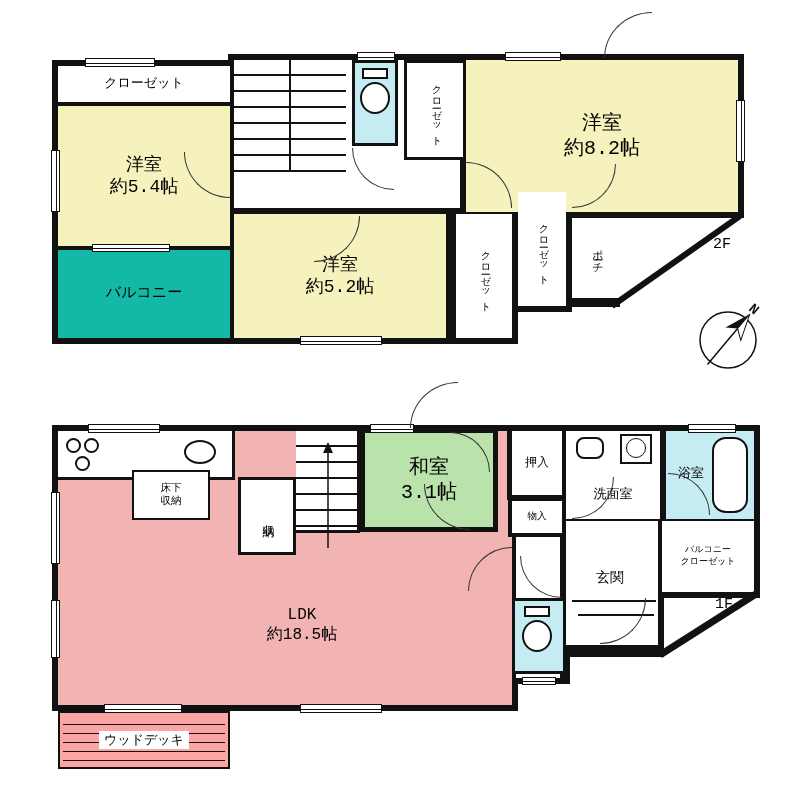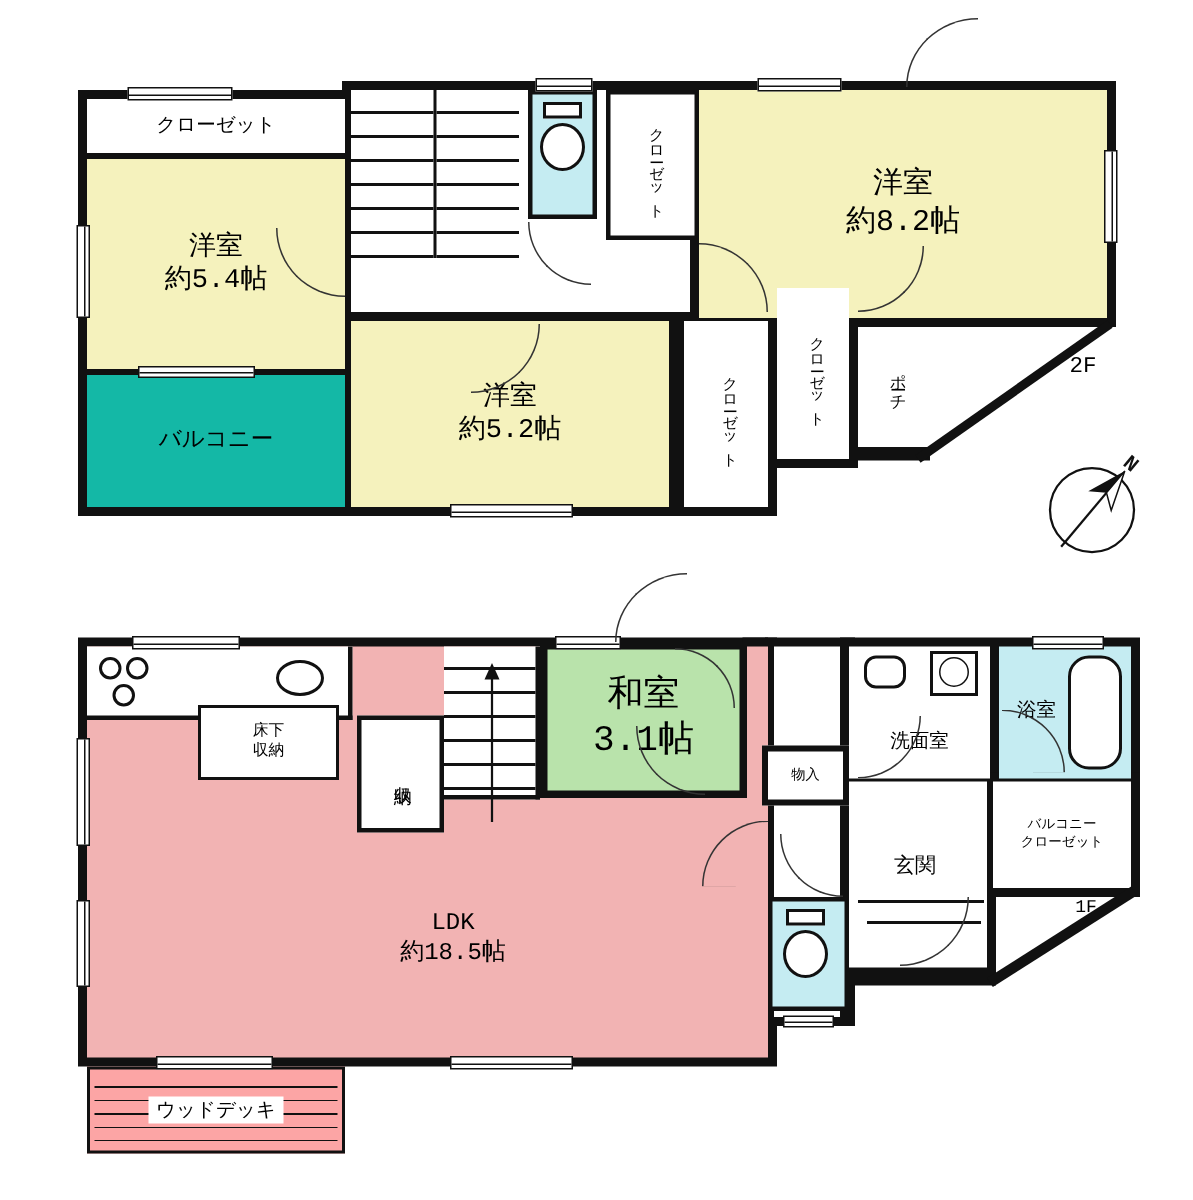--- a/index.html
+++ b/index.html
@@ -121,38 +121,41 @@
     <span>LDK
 約18.5帖</span>
   </div>
 
   <div class="white" style="position:absolute;left:58px;top:431px;width:174px;height:46px;border-bottom:3px solid #111;border-right:3px solid #111"></div>
   <div class="circ" style="left:66px;top:438px;width:15px;height:15px"></div>
   <div class="circ" style="left:84px;top:438px;width:15px;height:15px"></div>
   <div class="circ" style="left:75px;top:456px;width:15px;height:15px"></div>
   <div class="circ" style="left:184px;top:440px;width:32px;height:24px"></div>
 
-  <div class="room white" style="left:132px;top:470px;width:94px;height:50px;border:2px solid #111;font-size:10.5px">
+  <div class="room white" style="left:132px;top:470px;width:78px;height:50px;border:2px solid #111;font-size:10.5px">
     <span>床下
 収納</span>
   </div>
 
   <div class="white stripes" style="left:296px;top:431px;width:64px;height:102px;border-right:3px solid #111;border-bottom:3px solid #111;background-color:#fff"></div>
 
   <div class="room white vert" style="left:238px;top:477px;width:58px;height:78px;border:3px solid #111;font-size:12px">
     <span>収納</span>
   </div>
 
-  <div class="room green" style="left:360px;top:428px;width:138px;height:104px;border:5px solid #111;font-size:24px">
+  <div class="room green" style="left:360px;top:428px;width:138px;height:104px;border:5px solid #111;font-size:20px">
     <span>和室
 3.1帖</span>
   </div>
 
   <div class="room white" style="left:516px;top:431px;width:44px;height:247px"></div>
 
+  <div class="room white" style="left:507px;top:426px;width:60px;height:74px;border:5px solid #111;font-size:12px">
+    <span>押入</span>
+  </div>
   <div class="room white" style="left:508px;top:497px;width:58px;height:40px;border:4px solid #111;font-size:9.5px">
     <span>物入</span>
   </div>
 
   <div class="room white" style="left:566px;top:431px;width:94px;height:88px"></div>
   <div class="box" style="left:576px;top:437px;width:28px;height:22px;border-radius:8px"></div>
   <div class="box" style="left:620px;top:434px;width:32px;height:30px"></div>
   <div class="circ" style="left:626px;top:438px;width:20px;height:20px;border-width:1.5px"></div>
   <div class="lbl" style="left:566px;top:482px;width:94px;height:26px;font-size:13px">
     <span>洗面室</span>
@@ -172,21 +175,21 @@
   </div>
   <div class="room white" style="left:662px;top:521px;width:92px;height:71px;font-size:9px">
     <span>バルコニー
 クローゼット</span>
   </div>
 
   <div class="room cyan" style="left:512px;top:598px;width:54px;height:76px;border:3px solid #111"></div>
   <div class="box" style="left:524px;top:606px;width:26px;height:11px"></div>
   <div class="circ" style="left:522px;top:620px;width:30px;height:32px"></div>
 
-  <div class="lbl" style="left:704px;top:594px;width:40px;height:22px;font-size:12px">
+  <div class="lbl" style="left:704px;top:594px;width:40px;height:22px;font-size:15px">
     <span>1F</span>
   </div>
 
   <div class="deck" style="left:58px;top:711px;width:172px;height:58px;display:flex;align-items:center;justify-content:center">
     <div class="deck-lines"></div>
     <span class="chip" style="font-size:13px">ウッドデッキ</span>
   </div>
 
   <div class="win-h" style="left:88px;top:424px;width:72px;height:9px"></div>
   <div class="win-v" style="left:51px;top:492px;width:9px;height:72px"></div>

